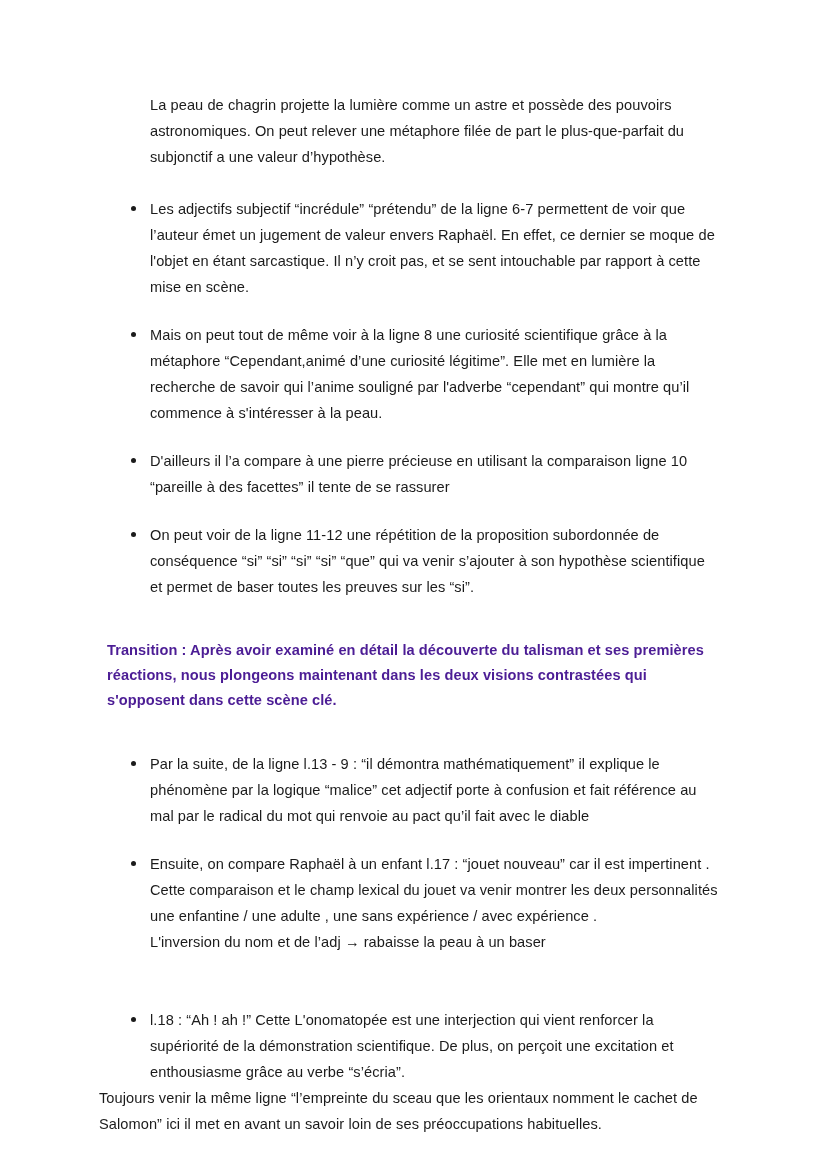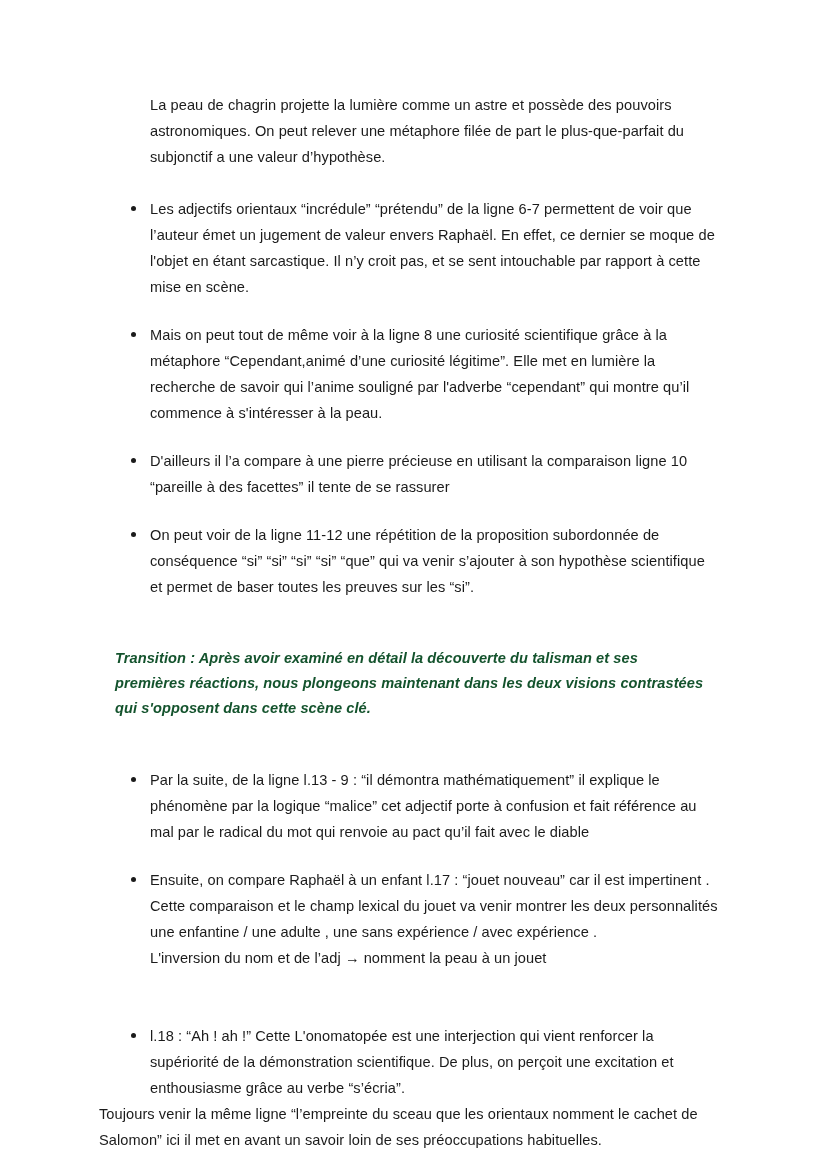--- a/index.html
+++ b/index.html
@@ -61,27 +61,26 @@
     background: #1b1b1b;
   }
 
   
   .gap-22 { height: 22px; }
   .gap-26 { height: 26px; }
   .gap-30 { height: 30px; }
   .gap-52 { height: 52px; }
 
   .transition-para {
-    margin: 16px;
+    margin: 8px;
     padding: 0;
     max-width: 625px;
-    color: #14532d;
+    color: #4c1d95;
     font-weight: bold;
     line-height: 25px;
-    font-style: italic;
   }
 
   p.flush-para {
     margin: 0;
     padding: 0;
     max-width: 625px;
   }
 
   .sub-line {
     display: block;
@@ -96,21 +95,21 @@
   <div class="doc-body">
 
     <p class="intro-para">La peau de chagrin projette la lumière comme un astre et possède des pouvoirs astronomiques. On peut relever une métaphore filée de part le plus-que-parfait du subjonctif a une valeur d’hypothèse.</p>
 
     <div class="gap-26"></div>
 
     <ul class="bullet-list">
 
       <li class="bullet-item">
         <span class="bullet-dot"></span>
-        <span>Les adjectifs orientaux </span><b>“incrédule” “prétendu”</b><span> de la ligne 6-7 permettent de voir que l’auteur émet un jugement de valeur envers Raphaël. En effet, ce dernier se moque de l'objet en étant sarcastique. Il n’y croit pas, et se sent intouchable par rapport à cette mise en scène.</span>
+        <span>Les adjectifs subjectif </span><b>“incrédule” “prétendu”</b><span> de la ligne 6-7 permettent de voir que l’auteur émet un jugement de valeur envers Raphaël. En effet, ce dernier se moque de l'objet en étant sarcastique. Il n’y croit pas, et se sent intouchable par rapport à cette mise en scène.</span>
       </li>
 
       <div class="gap-22"></div>
 
       <li class="bullet-item">
         <span class="bullet-dot"></span>
         <span>Mais on peut tout de même voir à la ligne 8 une curiosité scientifique grâce à la métaphore “</span><b>Cependant,animé d’une curiosité légitime</b><span>”. Elle met en lumière la recherche de savoir qui l’anime souligné par l'adverbe </span><b>“cependant”</b><span> qui montre qu’il commence à s'intéresser à la peau.</span>
       </li>
 
       <div class="gap-22"></div>
@@ -140,21 +139,21 @@
       <li class="bullet-item">
         <span class="bullet-dot"></span>
         <span>Par la suite, de la ligne l.13 - 9 : </span><b>“il démontra mathématiquement”</b><span> il explique le phénomène par la logique </span><b>“malice”</b><span> cet adjectif porte à confusion et fait référence au mal par le radical du mot qui renvoie au pact qu’il fait avec le diable</span>
       </li>
 
       <div class="gap-22"></div>
 
       <li class="bullet-item">
         <span class="bullet-dot"></span>
         <span>Ensuite, on compare Raphaël à un enfant l.17 : </span><b>“jouet nouveau”</b><span> car il est impertinent . Cette comparaison et le champ lexical du jouet va venir montrer les deux personnalités une enfantine / une adulte , une sans expérience / avec expérience .</span>
-        <span class="sub-line">L'inversion du nom et de l’adj → nomment la peau à un jouet</span>
+        <span class="sub-line">L'inversion du nom et de l’adj → rabaisse la peau à un baser</span>
       </li>
 
       <div class="gap-52"></div>
 
       <li class="bullet-item">
         <span class="bullet-dot"></span>
         <span> l.18 : </span><b>“Ah ! ah</b><span> !” Cette L'onomatopée est une interjection qui vient renforcer la supériorité de la démonstration scientifique. De plus, on perçoit une excitation et enthousiasme grâce au verbe </span><b>“s’écria”</b><span>.</span>
       </li>
 
     </ul>

